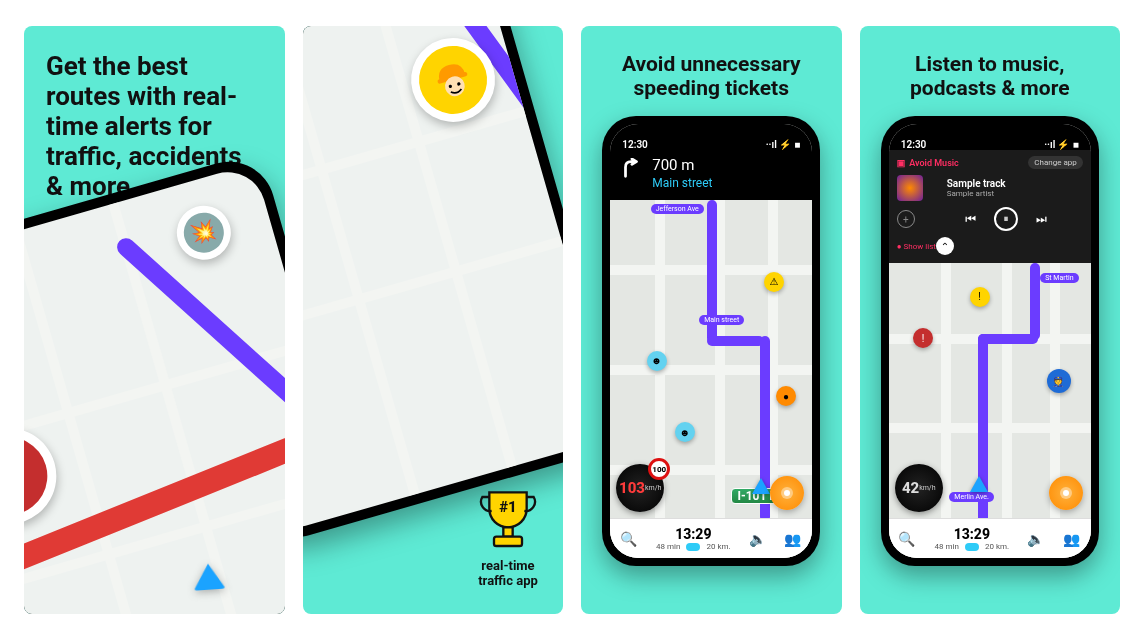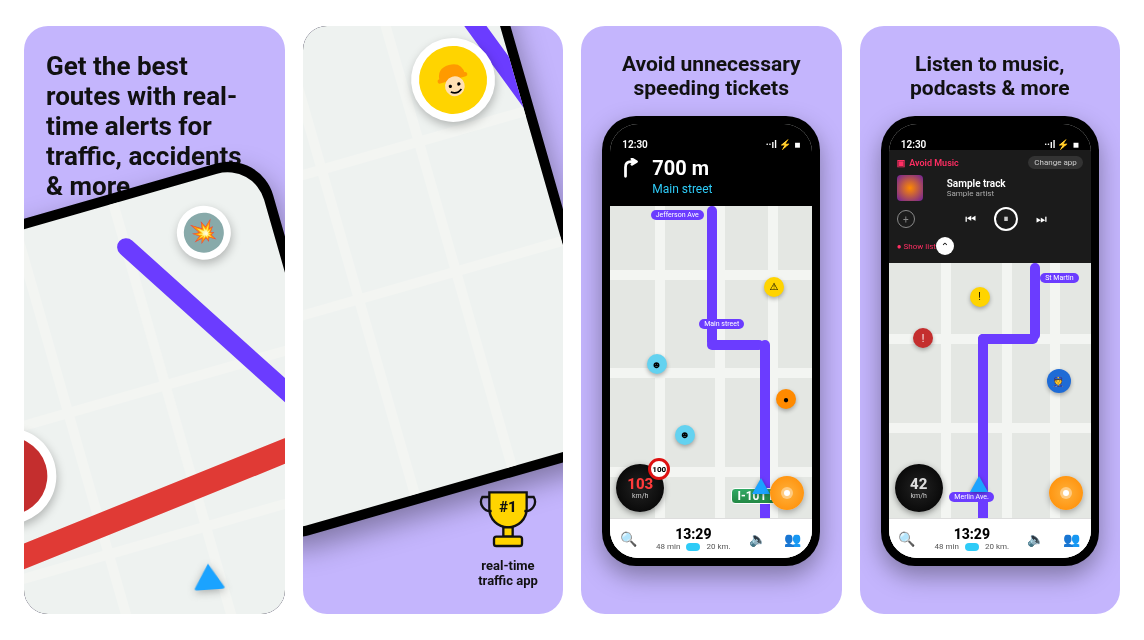--- a/index.html
+++ b/index.html
@@ -15,22 +15,22 @@
   }
   .gallery {
     display: flex;
     gap: 18px;
     padding: 26px 24px;
     width: 100%;
     height: 100%;
   }
   .slide {
     flex: 1 1 0;
-    background: #c4b5fd;
-    border-radius: 24px;
+    background: #5eead4;
+    border-radius: 8px;
     position: relative;
     overflow: hidden;
     display: flex;
     flex-direction: column;
   }
   .slide-title {
     font-weight: 700;
     color: #111;
     padding: 26px 22px 0 22px;
     line-height: 1.15;
@@ -131,21 +131,21 @@
   }
   .statusbar {
     height: 26px; color: #fff; font-size: 10px; font-weight: 600;
     display: flex; align-items: flex-end; justify-content: space-between;
     padding: 0 12px; background: #000;
   }
   .nav-panel {
     background: #000; color: #fff; padding: 6px 10px 10px 10px;
     display: flex; align-items: flex-start; gap: 10px;
   }
-  .nav-panel .dist { font-size: 20px; font-weight: 700; }
+  .nav-panel .dist { font-size: 15px; font-weight: 400; }
   .nav-panel .street { font-size: 12px; color: #2ecbf7; margin-top: 2px; }
   .nav-panel svg { width: 22px; height: 22px; flex-shrink:0; margin-top:2px; }
 
   .music-panel {
     background: #1b1b1b; color: #fff; padding: 6px 8px 8px 8px;
     font-size: 9px;
   }
   .music-top { display:flex; justify-content:space-between; align-items:center; margin-bottom:6px; }
   .music-brand { color:#ff2e63; font-weight:600; display:flex; align-items:center; gap:4px;}
   .change-app { background:#333; color:#ccc; border-radius:8px; padding:2px 6px; font-size:8px;}
@@ -176,21 +176,21 @@
   }
   .hwy-shield {
     position:absolute; background:linear-gradient(#3a6,#284);
     color:#fff; font-size:12px; font-weight:700;
     padding:0 5px; border-radius:4px; border:1px solid #fff;
   }
   .speed-widget {
     position:absolute; left:6px; bottom:46px;
     width:48px;height:48px; border-radius:50%;
     background:radial-gradient(#222,#000);
-    display:flex;flex-direction:column;align-items:center;justify-content:center;
+    display:flex;flex-direction:row;align-items:center;justify-content:center;
     color:#ff3b3b; box-shadow:0 2px 6px rgba(0,0,0,.4);margin-top:19px;
   }
   .speed-widget.gray { color:#ddd; }
   .speed-num{font-size:15px;font-weight:800;line-height:1;}
   .speed-unit{font-size:7px;color:#ccc;}
   .speed-limit{
     position:absolute; top:-6px; right:-6px;
     width:22px;height:22px;border-radius:50%;
     background:#fff;border:3px solid #d11;
     display:flex;align-items:center;justify-content:center;

